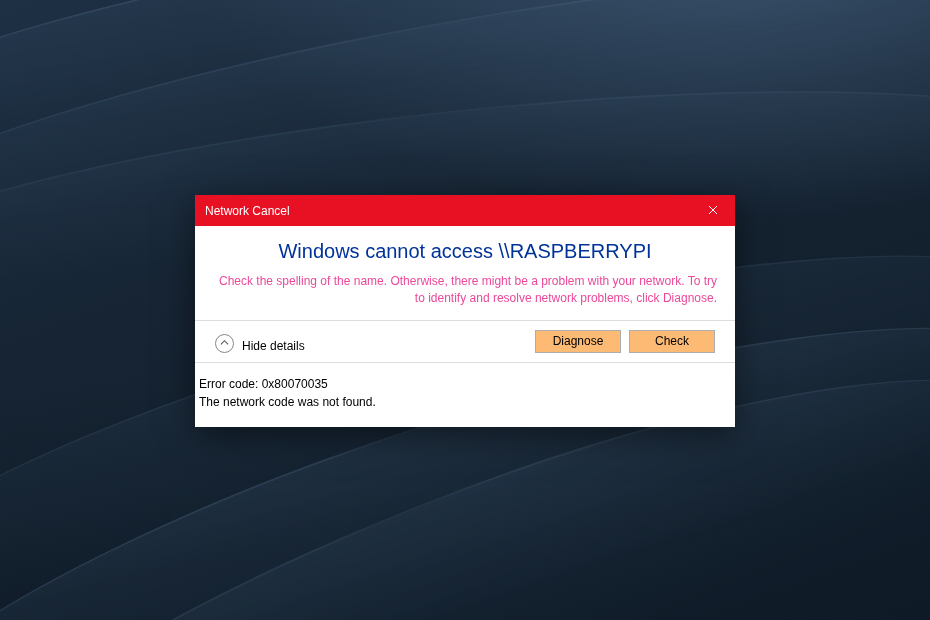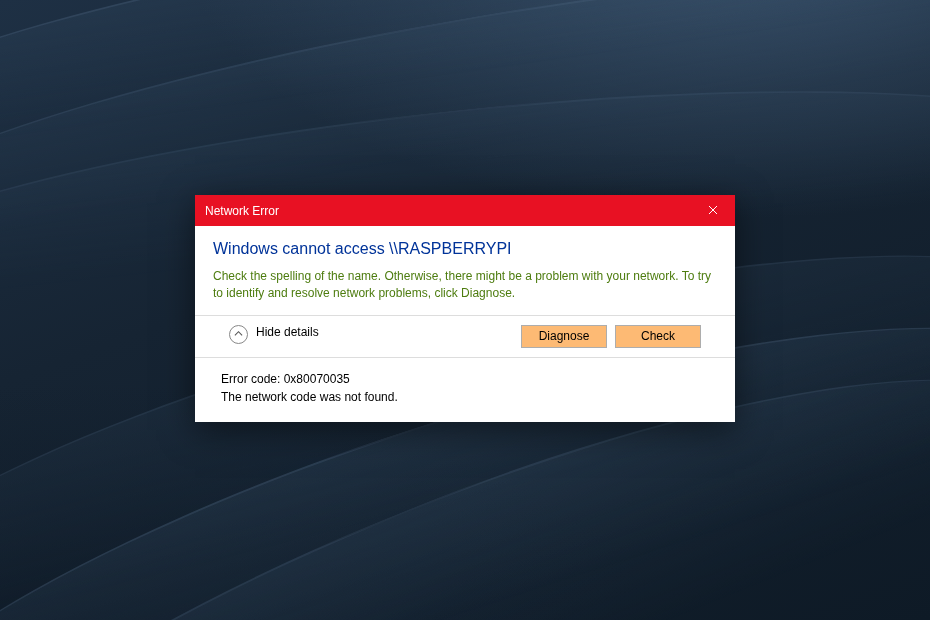--- a/index.html
+++ b/index.html
@@ -58,36 +58,38 @@
     .close-btn {
       width: 45px; height: 31px;
       display: flex; align-items: center; justify-content: center;
       cursor: pointer;
     }
     .close-btn svg { width: 10px; height: 10px; }
 
     .content { padding: 14px 18px 12px 18px; }
     .heading {
       color: #003399;
-      font-size: 16px;
+      font-size: 20px;
       font-weight: 400;
       margin-bottom: 10px;
+      text-align: center;
     }
     .message {
       font-size: 12px;
       line-height: 1.45;
-      color: #4d7c0f;
+      color: #ec4899;
+      text-align: right;
     }
 
     .action-row {
       display: flex;
-      align-items: flex-start;
+      align-items: flex-end;
       border-top: 1px solid #ddd;
       border-bottom: 1px solid #ddd;
-      padding: 9px 34px;
+      padding: 9px 20px;
       gap: 8px;
     }
     .chevron-circle {
       width: 19px; height: 19px;
       border: 1px solid #888;
       border-radius: 50%;
       display: flex; align-items: center; justify-content: center;
       cursor: pointer;
       background: #fff;
     }
@@ -99,41 +101,41 @@
       height: 23px;
       background: #fdba74;
       border: 1px solid #adadad;
       font-family: inherit;
       font-size: 12px;
       cursor: pointer;
       padding: 0 10px;
     }
 
     .details-panel {
-      padding: 12px 18px 16px 26px;
+      padding: 12px 18px 16px 4px;
       font-size: 12px;
       line-height: 1.5;
     }
   </style>
 </head>
 <body>
 
 <div class="bg">
   <div class="wave w1"></div>
   <div class="wave w2"></div>
   <div class="wave w3"></div>
   <div class="wave w4"></div>
   <div class="wave w5"></div>
   <div class="wave w6"></div>
 </div>
 
 <div class="dialog">
 
   <div class="titlebar">
-    <span class="titlebar-title">Network Error</span>
+    <span class="titlebar-title">Network Cancel</span>
     <div class="close-btn">
       <span>
         <svg viewBox="0 0 10 10">
             <path d="M1 1 L9 9 M9 1 L1 9" stroke="#fff" stroke-width="1" fill="none"></path>
           </svg>
       </span>
     </div>
   </div>
 
   <div class="content">

